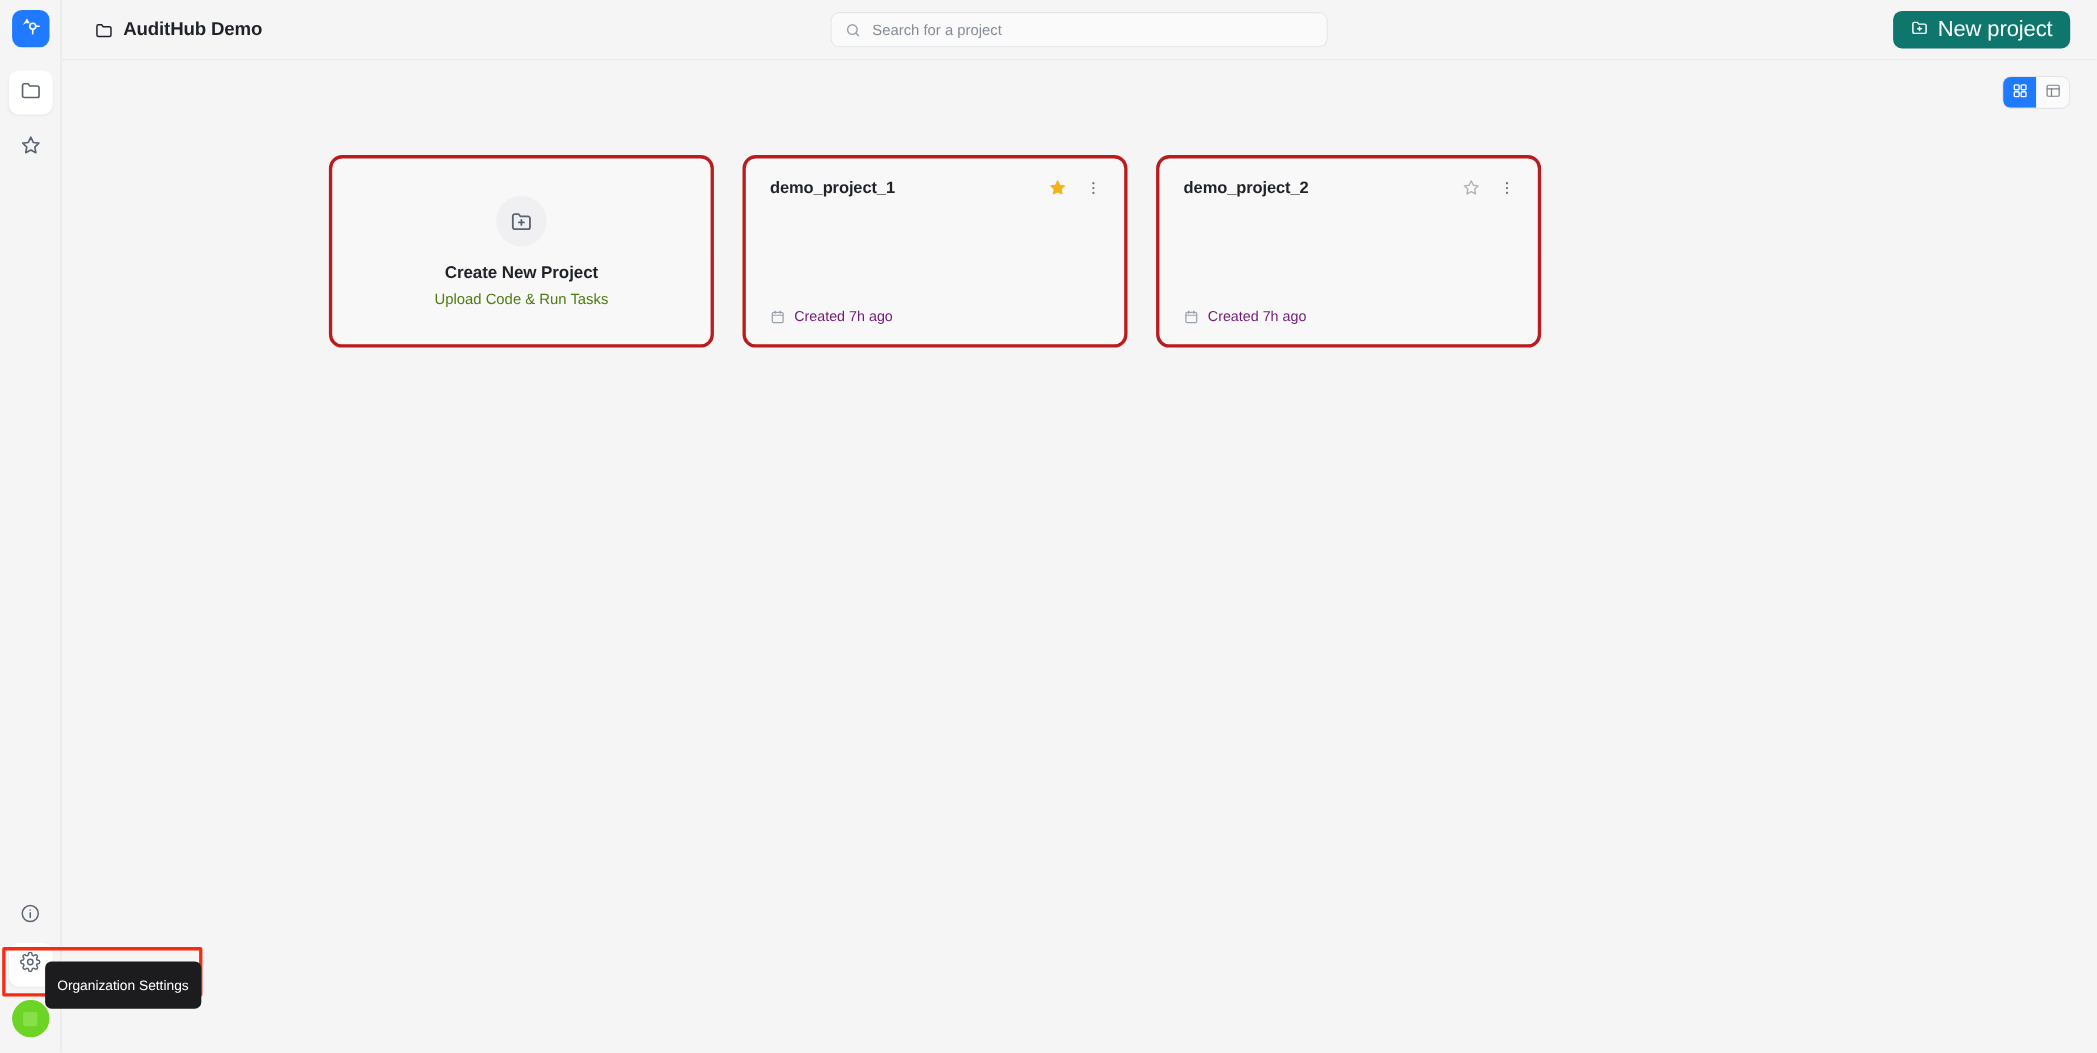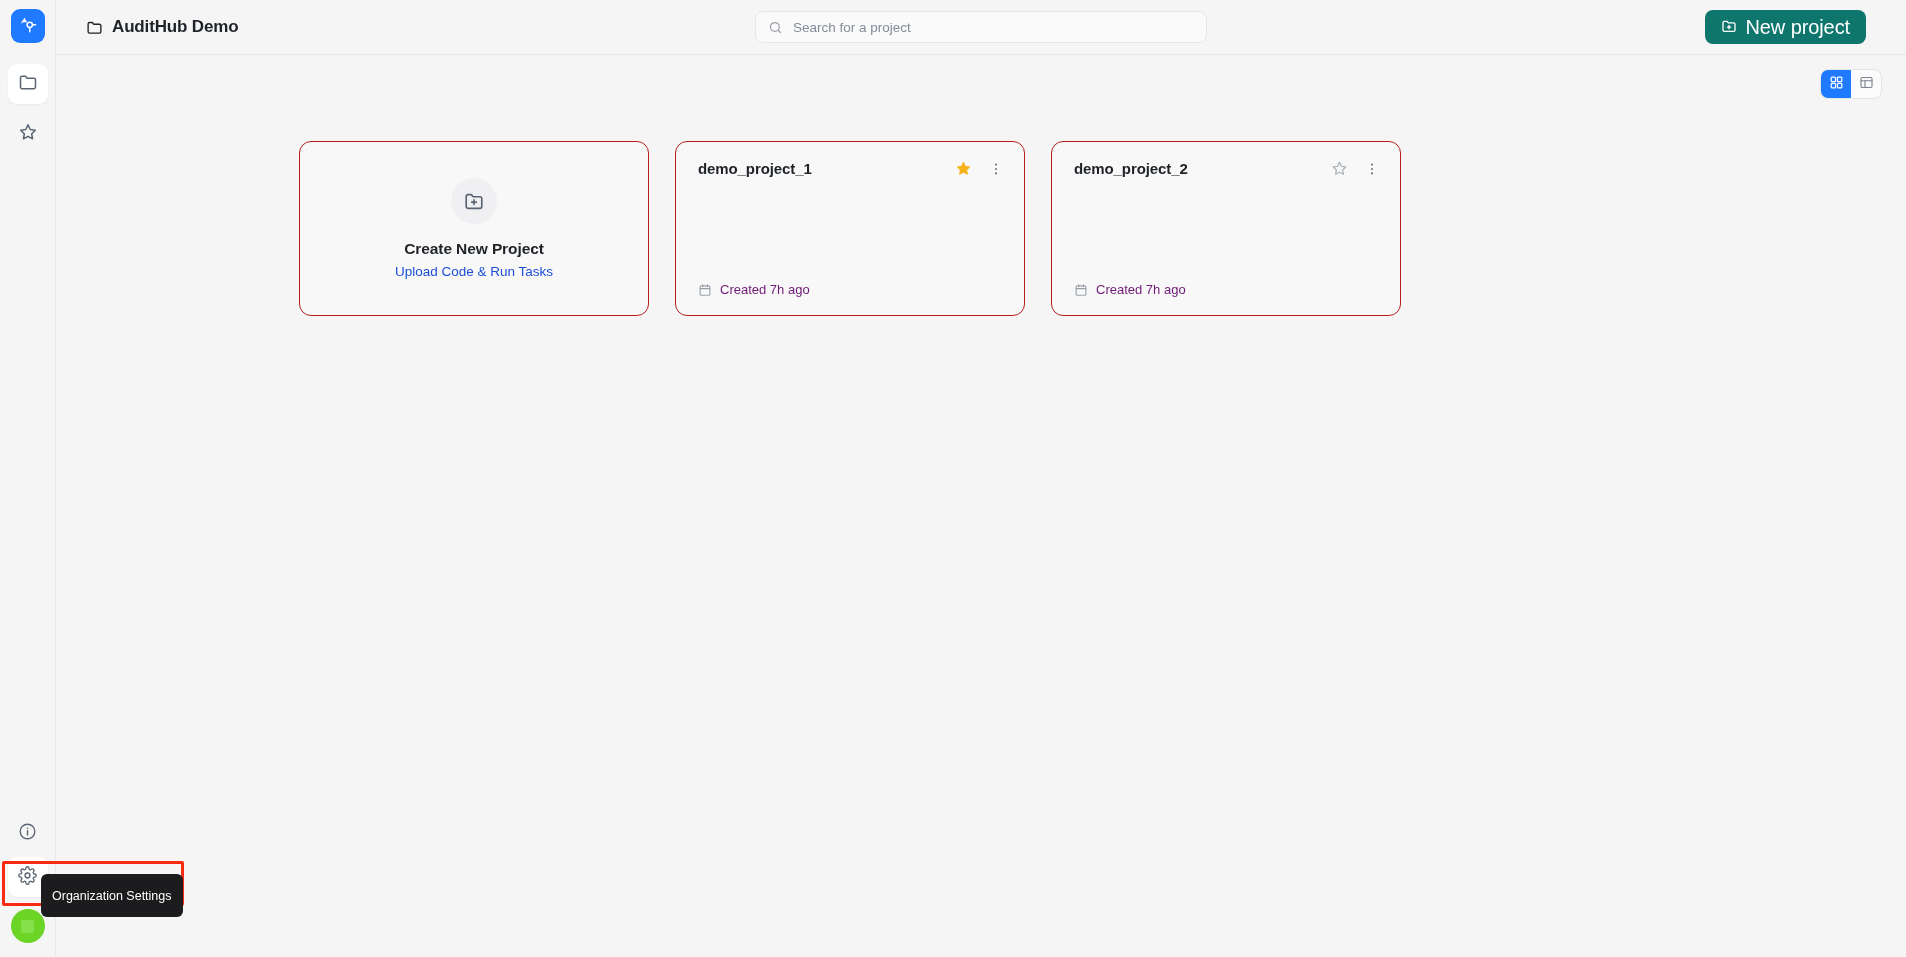--- a/index.html
+++ b/index.html
@@ -110,21 +110,21 @@
     min-width: 0;
   }
 
   .topbar {
     height: 55px;
     flex: 0 0 55px;
     background: #f5f5f6;
     border-bottom: 1px solid #e6e7e9;
     display: flex;
     align-items: center;
-    padding: 0 40px 0 30px;
+    padding: 0 24px 0 30px;
     position: relative;
   }
 
   .breadcrumb {
     display: flex;
     align-items: center;
     gap: 9px;
     font-size: 17px;
     font-weight: 700;
     letter-spacing: -0.15px;
@@ -223,21 +223,21 @@
     display: flex;
     gap: 26px;
     padding-left: 219px;
     margin-top: 28px;
   }
 
   .card {
     width: 350px;
     height: 175px;
     border-radius: 12px;
-    border: 1px solid #b91c1c;
+    border: 3px solid #b91c1c;
     background: #f8f8f9;
     cursor: pointer;
   }
 
   .create-card {
     display: flex;
     flex-direction: column;
     align-items: center;
     justify-content: center;
   }
@@ -254,21 +254,21 @@
   }
   .create-title {
     font-size: 15.5px;
     font-weight: 700;
     color: #1f2328;
     letter-spacing: -0.1px;
     margin-bottom: 6px;
   }
   .create-sub {
     font-size: 13.5px;
-    color: #1d4ed8;
+    color: #4d7c0f;
   }
 
   .project-card {
     display: flex;
     flex-direction: column;
     padding: 18px 20px 18px 22px;
   }
   .project-head {
     display: flex;
     align-items: center;

